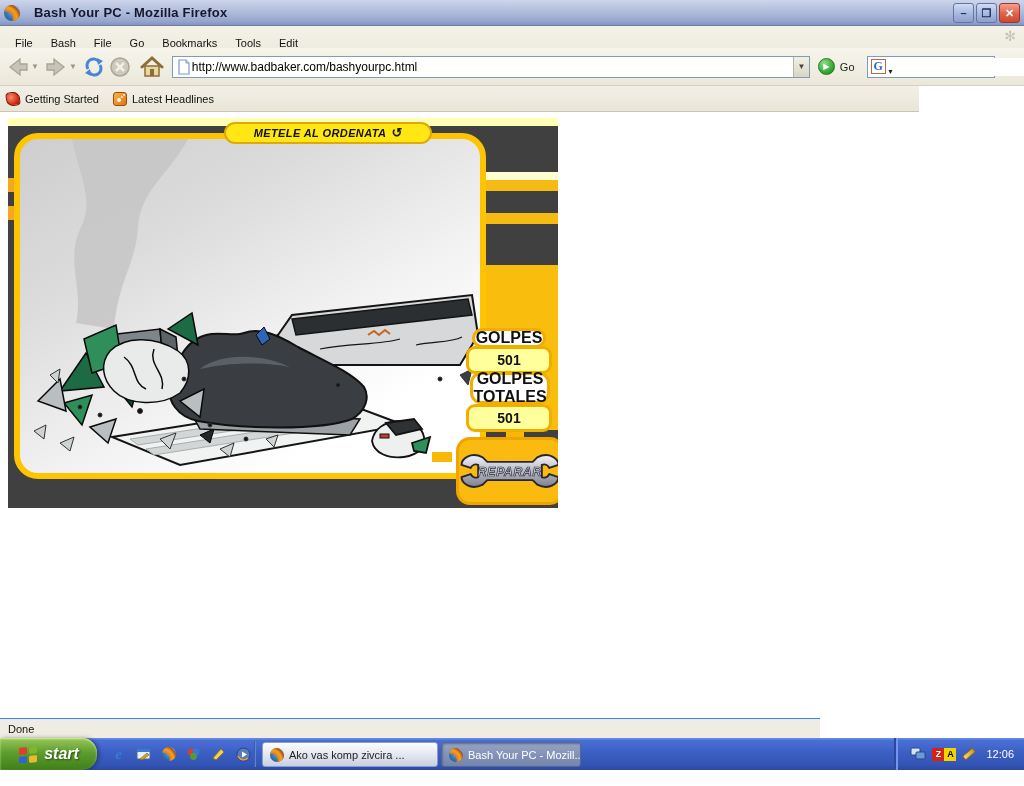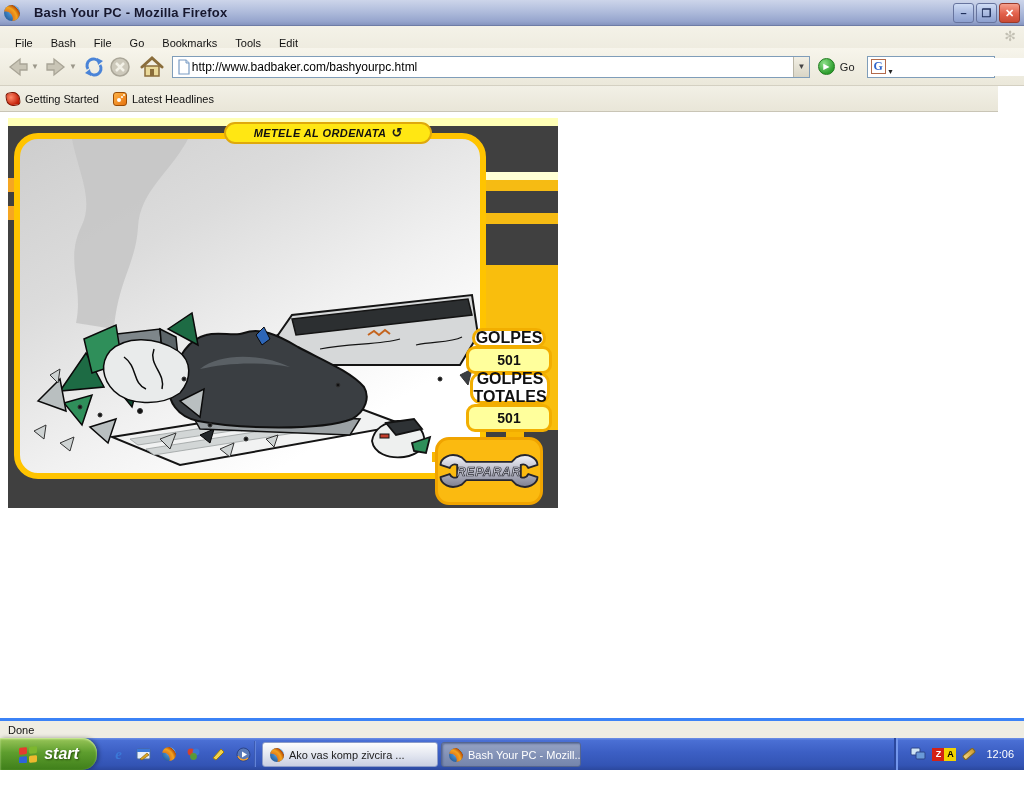--- a/index.html
+++ b/index.html
@@ -43,21 +43,21 @@
   .go-circle { width:17px; height:17px; border-radius:50%; background:radial-gradient(circle at 35% 30%,#8ee08a,#2e9e2e 70%);
     border:1px solid #1d7a1d; color:#fff; font-size:8px; text-align:center; line-height:16px; }
   .go-label { font-size:11px; color:#222; margin-left:5px; }
   .searchbox { display:flex; align-items:center; width:128px; height:22px; background:#fff;
     border:1px solid #7f9db9; margin-left:12px; padding-left:3px; }
   .g-logo { font-size:12px; font-weight:bold; color:#3366cc; border:1px solid #b36a4a; padding:0 2px; line-height:13px;
     font-family:"Liberation Serif",serif; }
   .g-caret { font-size:7px; color:#222; margin-left:1px; align-self:flex-end; margin-bottom:2px; }
 
   
-  .bookmarksbar { position:absolute; top:86px; left:0; width:998px; height:26px;
+  .bookmarksbar { position:absolute; top:86px; left:0; width:919px; height:26px;
     background:linear-gradient(180deg,#f2f0e6 0%,#e9e6d8 100%); border-bottom:1px solid #c9c5b6;
     display:flex; align-items:center; padding-left:6px; }
   .bm-item { display:flex; align-items:center; margin-right:14px; font-size:11px; color:#111; gap:5px; }
   .bm-fire { width:14px; height:14px; border-radius:4px 7px 4px 7px; transform:rotate(-8deg);
     background:radial-gradient(circle at 35% 35%,#ff8a6a,#c41f08 75%); border:1px solid #7d1402; }
   .bm-rss { width:14px; height:14px; border-radius:3px; background:linear-gradient(135deg,#ffb347,#e5720e);
     border:1px solid #9a4d06; position:relative; }
   .bm-rss::after { content:""; position:absolute; left:3px; bottom:3px; width:4px; height:4px;
     border-radius:50%; background:#fff; box-shadow:3px -3px 0 -1px #fff, 5px -5px 0 -1px #ffe; }
 
@@ -78,27 +78,27 @@
   .banner .arrow { font-size:13px; font-weight:bold; color:#1a1a1a; line-height:10px; }
   .score-pill { position:absolute; background:#fff; border:3px solid #f2ae00; border-radius:11px;
     display:flex; flex-direction:column; align-items:center; justify-content:center; z-index:4;
     font-weight:800; font-size:16px; color:#111; line-height:1.1; text-align:center; }
   .score-val { position:absolute; background:#ffff9c; border:3px solid #f2ae00; border-radius:9px;
     display:flex; align-items:center; justify-content:center; z-index:3;
     font-weight:bold; font-size:14px; color:#111; }
   .amber-block { position:absolute; left:478px; top:147px; width:72px; height:165px; background:#f9be0d; }
   .stem { position:absolute; left:498px; top:308px; width:18px; height:16px; background:#f9b804; }
   .connector { position:absolute; left:424px; top:334px; width:20px; height:10px; background:#f9b804; }
-  .repair-tab { position:absolute; left:427px; top:319px; width:108px; height:68px; background:#fbba10;
+  .repair-tab { position:absolute; left:448px; top:319px; width:108px; height:68px; background:#fbba10;
     border:3px solid #f0a400; border-radius:14px; z-index:4; display:flex; align-items:center; justify-content:center; }
   .scene { position:absolute; left:12px; top:21px; width:460px; height:334px; }
 
   
-  .statusbar { position:absolute; top:718px; left:0; width:1024px; height:20px;
-    background:#efede3; border-top:3px solid #3b82f6; display:flex; align-items:center; padding-left:8px; }
+  .statusbar { position:absolute; top:718px; left:0; width:820px; height:20px;
+    background:#efede3; border-top:1px solid #3b82f6; display:flex; align-items:center; padding-left:8px; }
   .statusbar .txt { font-size:11px; color:#111; }
 
   
   .taskbar { position:absolute; top:738px; left:0; width:1024px; height:32px;
     background:linear-gradient(180deg,#6c90e8 0%,#4a6fd4 8%,#3c5fc4 45%,#3354b4 85%,#2b489e 100%); }
   .startbtn { position:absolute; left:0; top:0; height:32px; width:97px; border-radius:0 15px 15px 0;
     background:linear-gradient(180deg,#9ac65a 0%,#5e9e2e 45%,#3f7f1a 100%);
     box-shadow:inset 0 1px 2px #d2efa2, 2px 0 4px rgba(0,0,0,.35);
     display:flex; align-items:center; justify-content:center; gap:6px; }
   .startbtn .lbl { color:#fff; font-weight:bold; font-style:italic; font-size:16px; text-shadow:1px 1px 2px #274e0c; }

